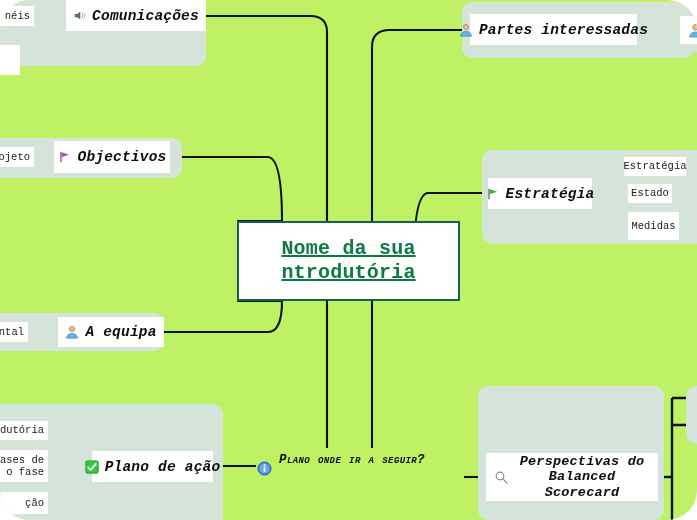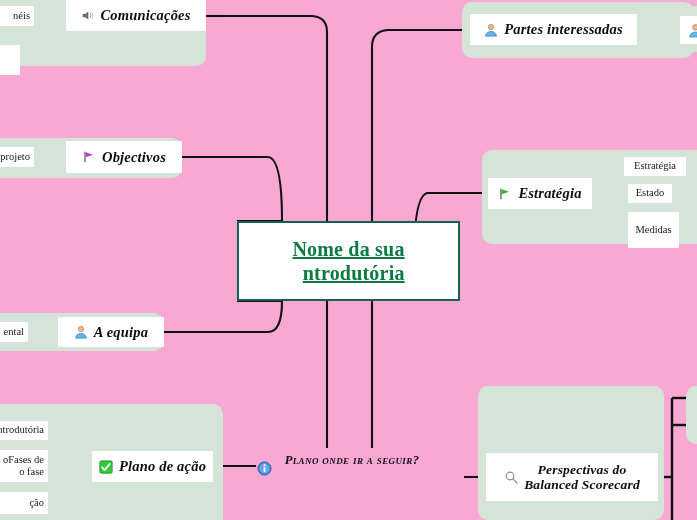--- a/index.html
+++ b/index.html
@@ -5,22 +5,23 @@
   html, body {
     margin: 0;
     padding: 0;
     background: #ffffff;
   }
   #canvas {
     position: relative;
     width: 697px;
     height: 520px;
     overflow: hidden;
-    background: #f9a8d4;
-    font-family: Liberation Serif, serif;
+    background: #bef264;
+    font-family: Liberation Mono, monospace;
+    border-radius: 30px;
   }
   
   #edges {
     position: absolute;
     left: 0; top: 0;
     width: 697px; height: 520px;
     pointer-events: none;
     z-index: 1;
   }
   
@@ -204,21 +205,21 @@
   <div class="leaf" style="left:-36px; top:492px; width:84px; height:22px; justify-content:flex-end;">
     <span>ção</span>
   </div>
 
   <div class="leaf" style="left:624px; top:157px; width:62px; height:19px; justify-content:center;">
     <span>Estratégia</span>
   </div>
   <div class="leaf" style="left:628px; top:184px; width:44px; height:19px; justify-content:center;">
     <span>Estado</span>
   </div>
-  <div class="leaf" style="left:628px; top:212px; width:51px; height:36px; justify-content:center;">
+  <div class="leaf" style="left:628px; top:212px; width:51px; height:28px; justify-content:center;">
     <span>Medidas</span>
   </div>
 
   <div class="node big" style="left:66px; top:0px; width:140px; height:31px;">
     <span class="icon">
       <svg width="13" height="13" viewBox="0 0 16 16">
         <path d="M2 6 h3 L9 3 v10 L5 10 H2 z" fill="#6d6d6d"></path>
         <path d="M11 5.2 a4 4 0 0 1 0 5.6" stroke="#8d8d8d" stroke-width="1.2" fill="none"></path>
         <path d="M12.8 3.4 a6.4 6.4 0 0 1 0 9.2" stroke="#b5b5b5" stroke-width="1.1" fill="none"></path>
       </svg>
@@ -238,21 +239,21 @@
 
   <div class="node" style="left:680px; top:16px; width:34px; height:28px; justify-content:flex-start;">
     <span class="icon">
       <svg width="15" height="15" viewBox="0 0 16 16">
         <circle cx="8" cy="4.6" r="3" fill="#e8b98f" stroke="#9a7550" stroke-width="0.7"></circle>
         <path d="M1.8 15 a6.2 5.4 0 0 1 12.4 0 z" fill="#62b6e8" stroke="#2d7fae" stroke-width="0.7"></path>
       </svg>
     </span>
   </div>
 
-  <div class="node big" style="left:66px; top:141px; width:116px; height:32px;">
+  <div class="node big" style="left:54px; top:141px; width:116px; height:32px;">
     <span class="icon">
       <svg width="14" height="14" viewBox="0 0 16 16">
         <path d="M3.4 2 V14" stroke="#5a5a5a" stroke-width="1.4"></path>
         <path d="M4.2 2.6 L12.6 5.4 L4.2 8.4 z" fill="#c03cd0"></path>
       </svg>
     </span>
     <span class="label">Objectivos</span>
   </div>
 
   <div class="node big" style="left:488px; top:178px; width:104px; height:31px;">

